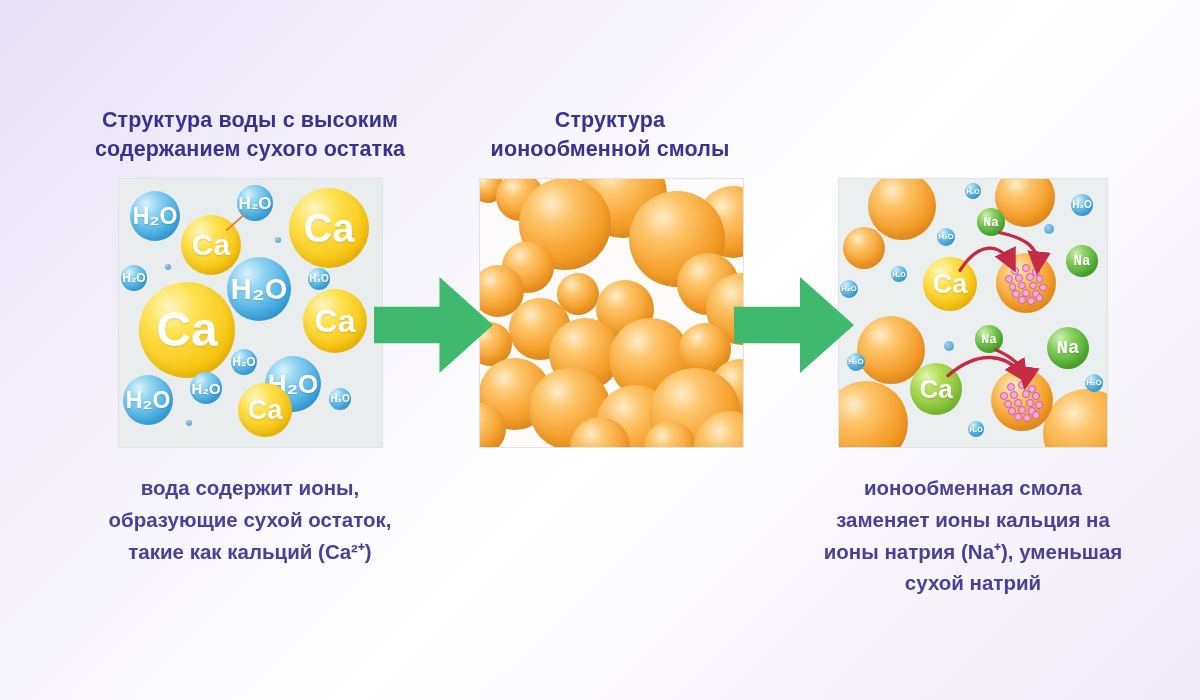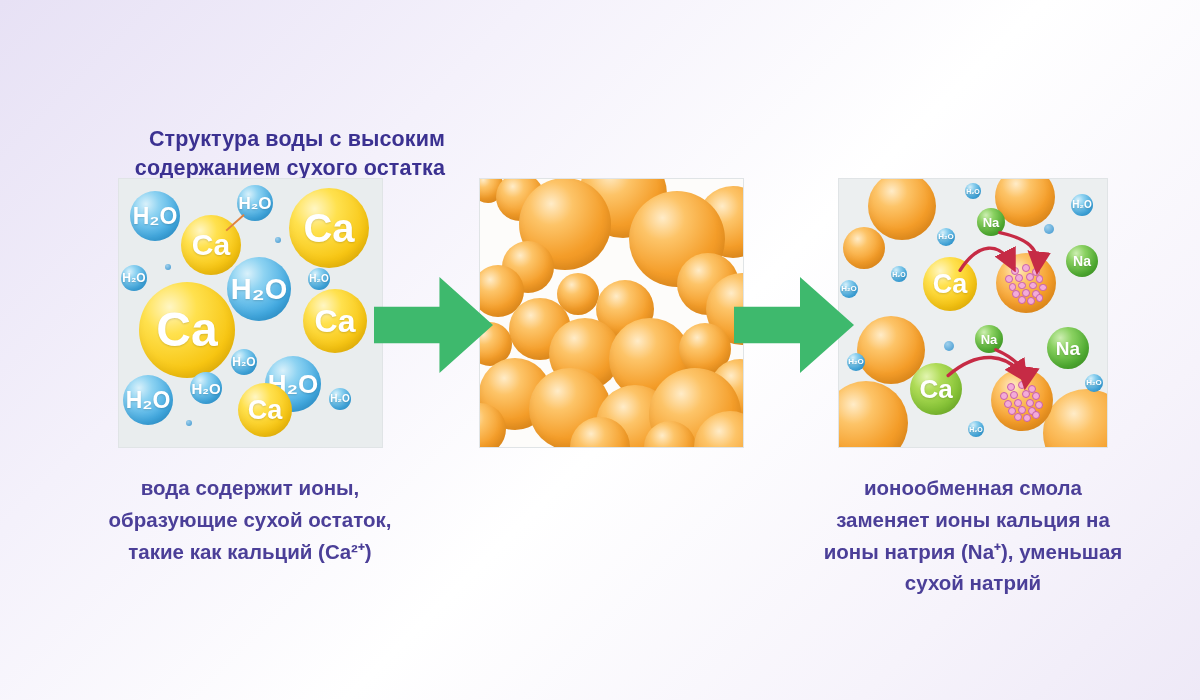--- a/index.html
+++ b/index.html
@@ -12,24 +12,23 @@
     width:1200px;height:700px;
     overflow:hidden;
     background:linear-gradient(135deg,#e7e1f5 0%,#f4f1fb 28%,#ffffff 55%,#f6f3fb 82%,#eee9f7 100%);
   }
   .col-title{
     position:absolute;
     color:var(--title-color,#3b3191);
     font-size:21.5px;
     font-weight:800;
     line-height:1.35;
-    text-align:right;
+    text-align:center;
     white-space:pre-line;
     letter-spacing:.1px;
-    margin-top:19px;
   }
   .t1{left:55px;top:106px;width:390px;}
   .t2{left:455px;top:106px;width:310px;}
   .t3{left:820px;top:106px;width:306px;}
   .caption{
     position:absolute;
     color:var(--caption-color,#4b3f98);
     font-size:20.5px;
     font-weight:700;
     line-height:1.55;
@@ -69,21 +68,21 @@
   }
   .s-label{
     color:#fff;font-weight:700;line-height:1;
     text-shadow:0 1px 2px rgba(0,0,0,0.15);
     user-select:none;
   }
   .s-w{background:radial-gradient(circle at 32% 26%,#d9f1fb 0%,#8ed3f2 26%,#41a9e1 68%,#1f86c3 100%);}
   .s-wd{background:radial-gradient(circle at 35% 30%,#9fd0ec 0%,#5aa7d8 70%,#4392c4 100%);box-shadow:none;}
   .s-ca{background:radial-gradient(circle at 32% 26%,#fff6c4 0%,#ffe14e 28%,#f7c512 68%,#e2a800 100%);}
   .s-cag{background:radial-gradient(circle at 32% 26%,#e2f5b0 0%,#b0dc58 28%,#84c335 68%,#619f23 100%);}
-  .s-na{background:radial-gradient(circle at 32% 26%,#cdeeb2 0%,#8ad161 28%,#4fad31 68%,#3a8d23 100%);}
+  .s-na{background:radial-gradient(circle at 32% 26%,#cdeeb2 0%,#8ad161 28%,#4fad31 68%,#3a8d23 100%);font-family:Liberation Mono, monospace;}
   .s-o{background:radial-gradient(circle at 35% 28%,#ffecc8 0%,#fdc район 0%,#fdc468 24%,#f49d29 60%,#dd800f 100%);}
   
   .s-o{background:radial-gradient(circle at 35% 28%,#ffecc8 0%,#fdc468 24%,#f49d29 60%,#dd800f 100%);}
   .pink-dot{
     position:absolute;border-radius:50%;
     background:#f3abd8;border:1px solid #c95fa8;
     box-sizing:border-box;
   }
   .red-arrow{
     fill:none;stroke:var(--red-arrow-color,#c62b45);
@@ -91,20 +90,22 @@
   }
   .bond-line{stroke:#e0823f;stroke-width:2;}
 </style>
 </head>
 <body>
 
 <div class="canvas">
 
   <div class="col-title t1">Структура воды с высоким
 содержанием сухого остатка</div>
+  <div class="col-title t2">Структура
+ионообменной смолы</div>
 
   <div class="panel p1">
     <svg class="overlay" viewBox="0 0 265 270">
       <line class="bond-line" x1="126" y1="36" x2="108" y2="52"></line>
     </svg>
   <div class="sphere s-w" style="left: 118px; top: 6px; width: 36px; height: 36px;">
         <span class="s-label" style="font-size: 17px;">H₂O</span>
       </div>
       <div class="sphere s-w" style="left: 11px; top: 12px; width: 50px; height: 50px;">
         <span class="s-label" style="font-size: 23px;">H₂O</span>

